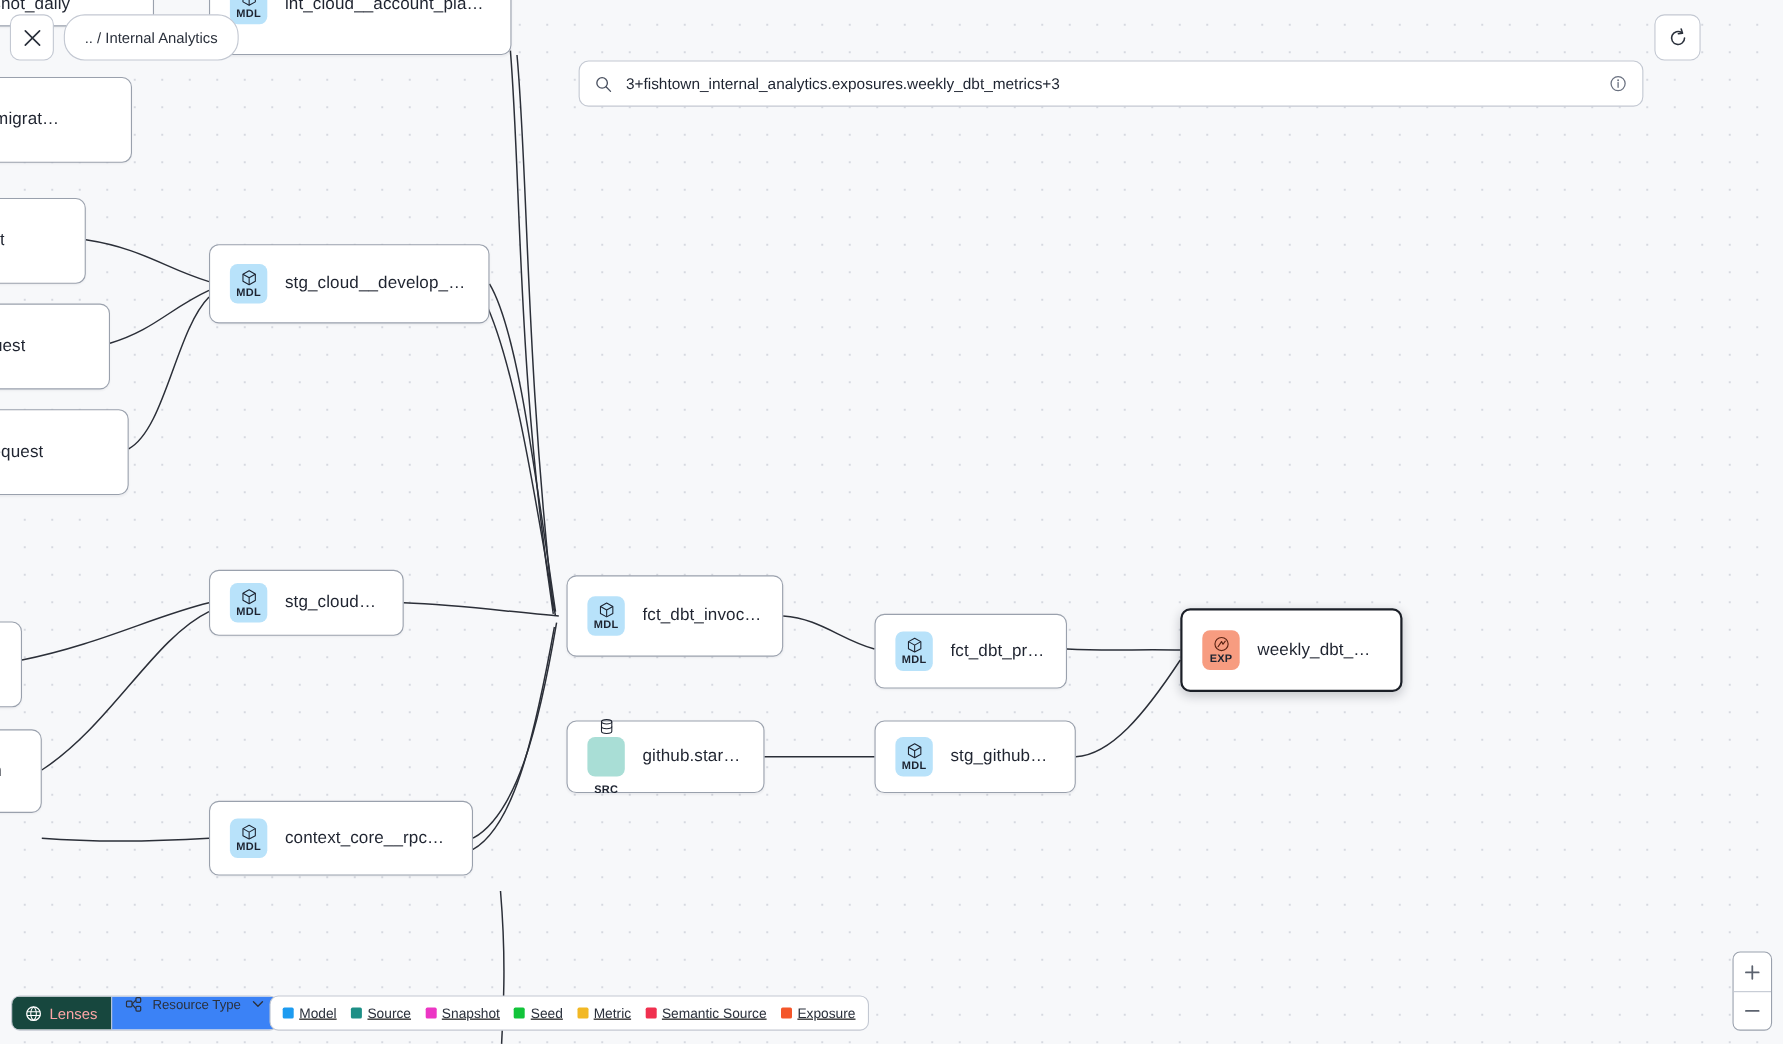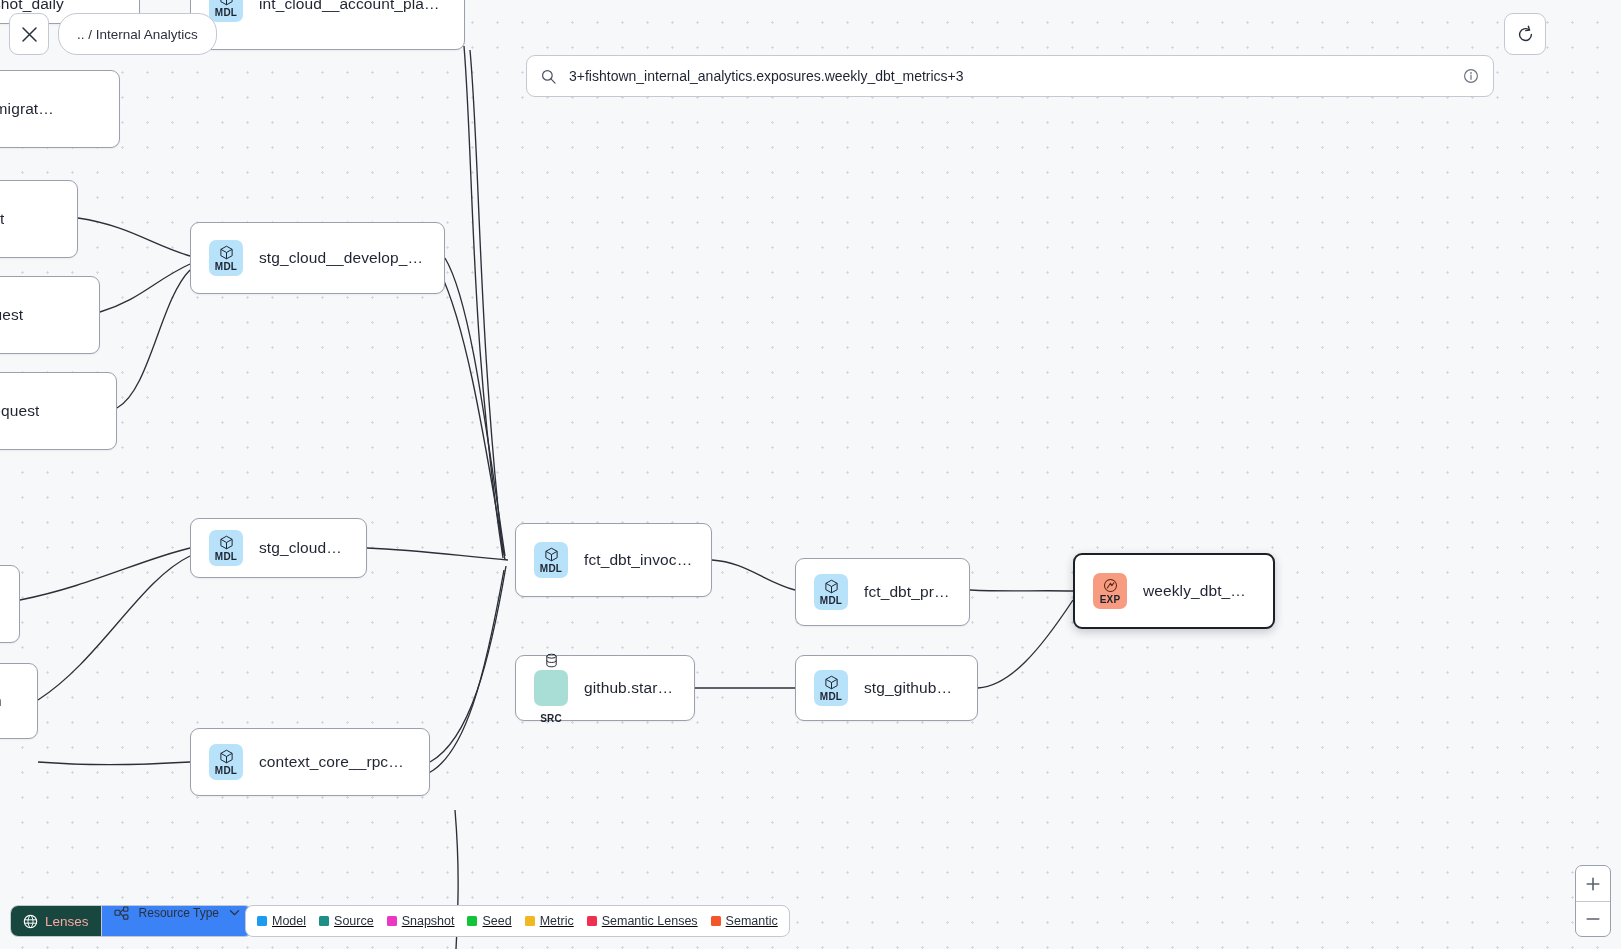--- a/index.html
+++ b/index.html
@@ -427,25 +427,25 @@
       <div class="legend-item">
         <span class="legend-swatch" style="background: rgb(18, 196, 58);"></span>
         <span>Seed</span>
       </div>
       <div class="legend-item">
         <span class="legend-swatch" style="background: rgb(242, 184, 36);"></span>
         <span>Metric</span>
       </div>
       <div class="legend-item">
         <span class="legend-swatch" style="background: rgb(240, 48, 79);"></span>
-        <span>Semantic Lenses</span>
+        <span>Semantic Source</span>
       </div>
       <div class="legend-item">
         <span class="legend-swatch" style="background: rgb(244, 86, 42);"></span>
-        <span>Semantic</span>
+        <span>Exposure</span>
       </div>
     </div>
 
   <div class="zoom-ctrl">
     <div class="zoom-btn">
       <svg class="ico" width="16" height="16" viewBox="0 0 16 16">
         <path d="M8 2.2 L8 13.8 M2.2 8 L13.8 8" stroke="#5b626e" stroke-width="1.6" stroke-linecap="round"></path>
       </svg>
     </div>
     <div class="zoom-btn">

